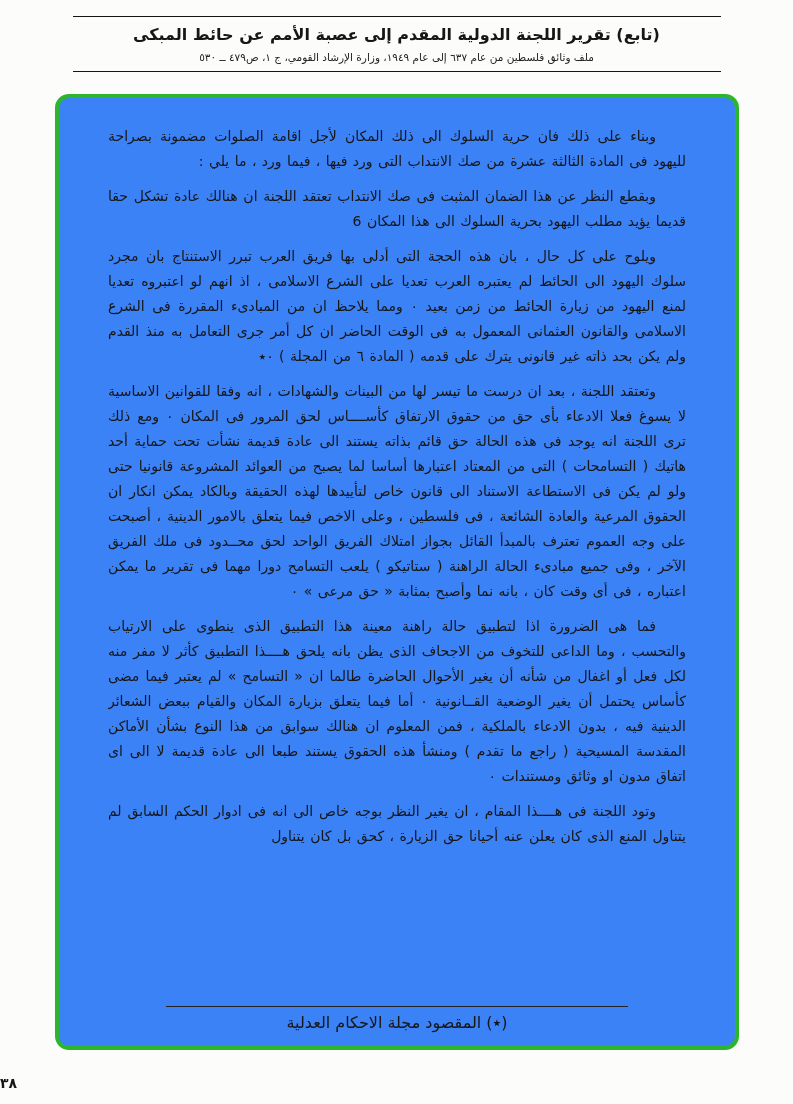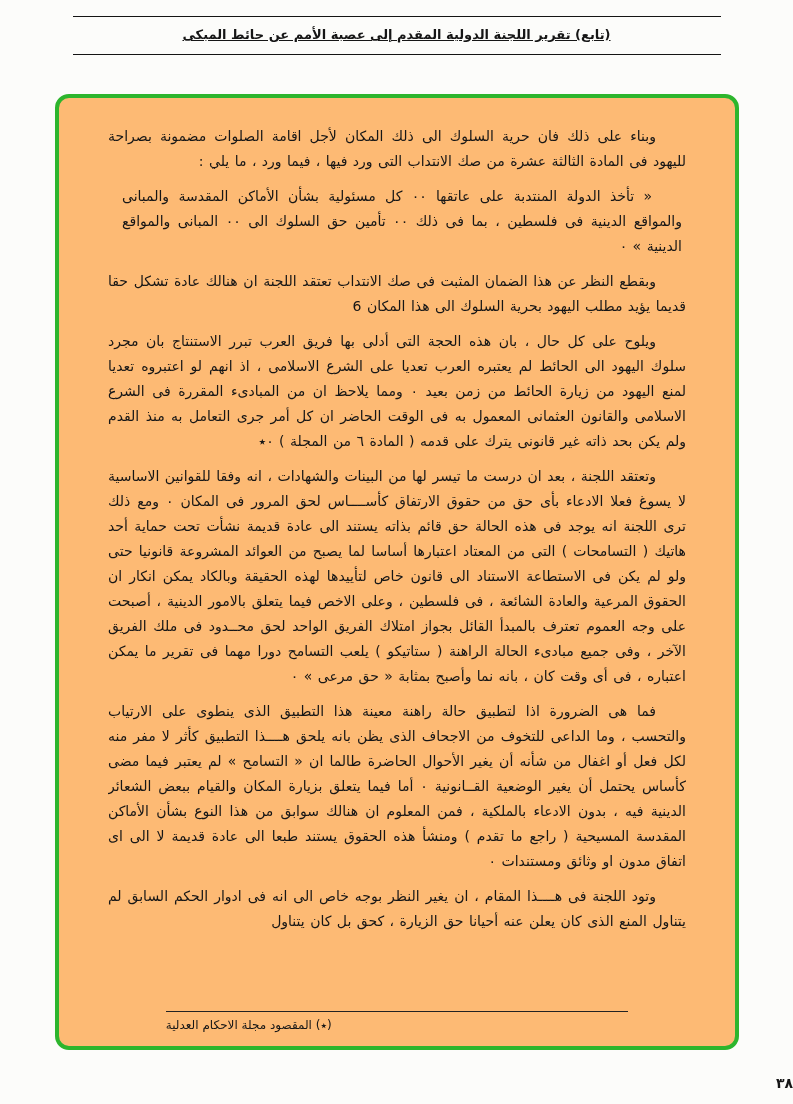--- a/index.html
+++ b/index.html
@@ -16,31 +16,31 @@
     overflow:hidden;
   }
   .header {
     position:absolute; top:16px; left:40px; right:40px;
     direction:rtl; text-align:center;
   }
   .rule { border-top:1.5px solid #141414; margin:0 auto; }
   .rule-top    { width:648px; margin-bottom:7px; }
   .rule-bottom { width:648px; margin-top:8px; }
   .doc-title {
-    font-size:13px; font-weight:bold; line-height:22px;text-decoration:underline;
+    font-size:16px; font-weight:bold; line-height:22px;
   }
   .doc-citation {
     font-size:10.5px; margin-top:5px; color:#222;
   }
   .frame {
     position:absolute; left:55px; top:94px;
     width:684px; height:956px;
     border:4px solid #2db52d;
     border-radius:14px;
-    background:#fdba74;
+    background:#3b82f6;
   }
   .frame-inner {
     width:578px; height:100%;
     margin:0 auto;
     padding:26px 0 14px 0;
     display:flex; flex-direction:column;
     direction:rtl;
     overflow:hidden;
   }
   .para {
@@ -54,46 +54,46 @@
   .para.quote {
     padding-left:14px;
     padding-right:4px;
   }
   .footnote-block {
     margin-top:auto;
     align-self:center;
     width:80%;
     border-top:1px solid #222;
     padding-top:6px;
-    text-align:left;
-    font-size:12px;
+    text-align:center;
+    font-size:16px;
     direction:rtl;
   }
   .page-number {
     position:absolute; bottom:13px; left:0; right:0;
-    text-align:right;
+    text-align:left;
     font-size:14px; font-weight:bold;
     direction:rtl;
   }
 </style>
 </head>
 <body>
 
 <div class="page">
 
   <div class="header">
     <div class="rule rule-top"></div>
     <div class="doc-title">(تابع) تقرير اللجنة الدولية المقدم إلى عصبة الأمم عن حائط المبكى</div>
+    <div class="doc-citation">ملف وثائق فلسطين من عام ٦٣٧ إلى عام ١٩٤٩، وزارة الإرشاد القومي، ج ١، ص٤٧٩ ــ ٥٣٠</div>
     <div class="rule rule-bottom"></div>
   </div>
 
   <div class="frame">
     <div class="frame-inner">
       <p class="para">وبناء على ذلك فان حرية السلوك الى ذلك المكان لأجل اقامة الصلوات مضمونة بصراحة لليهود فى المادة الثالثة عشرة من صك الانتداب التى ورد فيها ، فيما ورد ، ما يلي :</p>
-      <p class="para quote">« تأخذ الدولة المنتدبة على عاتقها ٠٠ كل مسئولية بشأن الأماكن المقدسة والمبانى والمواقع الدينية فى فلسطين ، بما فى ذلك ٠٠ تأمين حق السلوك الى ٠٠ المبانى والمواقع الدينية » ٠</p>
       <p class="para">وبقطع النظر عن هذا الضمان المثبت فى صك الانتداب تعتقد اللجنة ان هنالك عادة تشكل حقا قديما يؤيد مطلب اليهود بحرية السلوك الى هذا المكان 6</p>
       <p class="para">ويلوح على كل حال ، بان هذه الحجة التى أدلى بها فريق العرب تبرر الاستنتاج بان مجرد سلوك اليهود الى الحائط لم يعتبره العرب تعديا على الشرع الاسلامى ، اذ انهم لو اعتبروه تعديا لمنع اليهود من زيارة الحائط من زمن بعيد ٠ ومما يلاحظ ان من المبادىء المقررة فى الشرع الاسلامى والقانون العثمانى المعمول به فى الوقت الحاضر ان كل أمر جرى التعامل به منذ القدم ولم يكن بحد ذاته غير قانونى يترك على قدمه ( المادة ٦ من المجلة ) ٠٭</p>
       <p class="para">وتعتقد اللجنة ، بعد ان درست ما تيسر لها من البينات والشهادات ، انه وفقا للقوانين الاساسية لا يسوغ فعلا الادعاء بأى حق من حقوق الارتفاق كأســــاس لحق المرور فى المكان ٠ ومع ذلك ترى اللجنة انه يوجد فى هذه الحالة حق قائم بذاته يستند الى عادة قديمة نشأت تحت حماية أحد هاتيك ( التسامحات ) التى من المعتاد اعتبارها أساسا لما يصبح من العوائد المشروعة قانونيا حتى ولو لم يكن فى الاستطاعة الاستناد الى قانون خاص لتأييدها لهذه الحقيقة وبالكاد يمكن انكار ان الحقوق المرعية والعادة الشائعة ، فى فلسطين ، وعلى الاخص فيما يتعلق بالامور الدينية ، أصبحت على وجه العموم تعترف بالمبدأ القائل بجواز امتلاك الفريق الواحد لحق محــدود فى ملك الفريق الآخر ، وفى جميع مبادىء الحالة الراهنة ( ستاتيكو ) يلعب التسامح دورا مهما فى تقرير ما يمكن اعتباره ، فى أى وقت كان ، بانه نما وأصبح بمثابة « حق مرعى » ٠</p>
       <p class="para">فما هى الضرورة اذا لتطبيق حالة راهنة معينة هذا التطبيق الذى ينطوى على الارتياب والتحسب ، وما الداعى للتخوف من الاجحاف الذى يظن بانه يلحق هــــذا التطبيق كأثر لا مفر منه لكل فعل أو اغفال من شأنه أن يغير الأحوال الحاضرة طالما ان « التسامح » لم يعتبر فيما مضى كأساس يحتمل أن يغير الوضعية القــانونية ٠ أما فيما يتعلق بزيارة المكان والقيام ببعض الشعائر الدينية فيه ، بدون الادعاء بالملكية ، فمن المعلوم ان هنالك سوابق من هذا النوع بشأن الأماكن المقدسة المسيحية ( راجع ما تقدم ) ومنشأ هذه الحقوق يستند طبعا الى عادة قديمة لا الى اى اتفاق مدون او وثائق ومستندات ٠</p>
       <p class="para">وتود اللجنة فى هــــذا المقام ، ان يغير النظر بوجه خاص الى انه فى ادوار الحكم السابق لم يتناول المنع الذى كان يعلن عنه أحيانا حق الزيارة ، كحق بل كان يتناول</p>
 
       <div class="footnote-block">
         <span>(٭) المقصود مجلة الاحكام العدلية</span>
       </div>
     </div>

